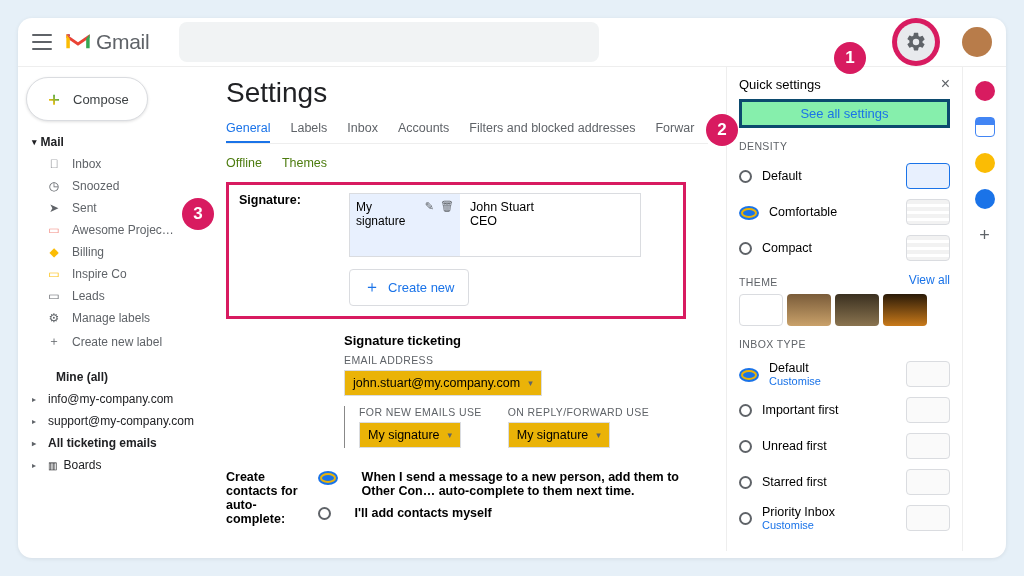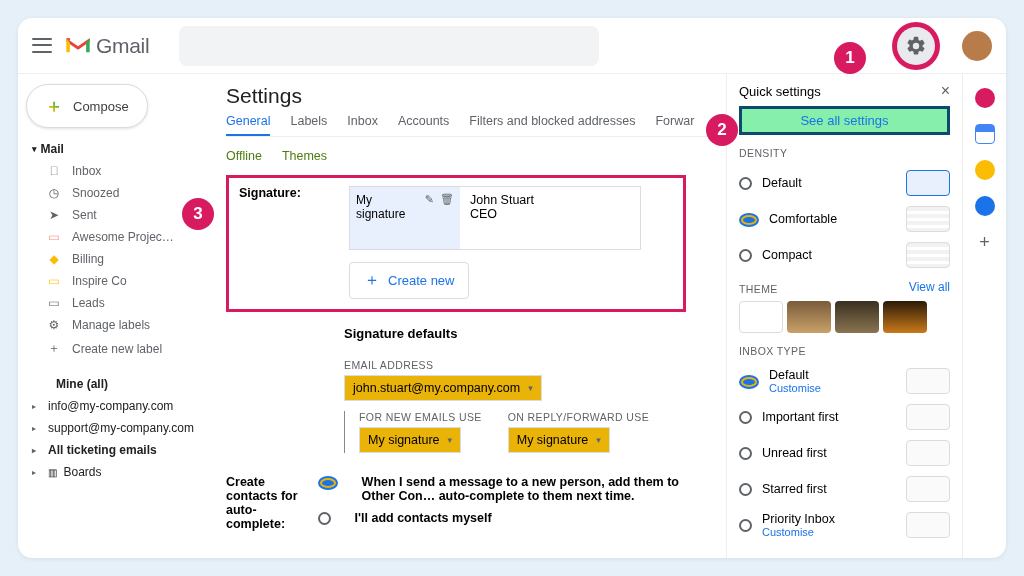--- a/index.html
+++ b/index.html
@@ -1,20 +1,20 @@
 <!DOCTYPE html>
 <html><head>
 <meta charset="utf-8">
 <style>
 * { box-sizing: border-box; margin: 0; padding: 0; font-family: Arial, sans-serif; }
 body { background: #e6f0f8; width: 1024px; height: 576px; overflow: hidden; padding: 18px; }
 .app { background: #fff; border-radius: 14px; width: 100%; height: 100%; position: relative; overflow: hidden; box-shadow: 0 1px 4px rgba(0,0,0,0.08); }
 
 
-.header { display: flex; align-items: center; height: 56px; padding: 0 14px; gap: 12px; border-bottom: 1px solid #eee; }
+.header { display: flex; align-items: center; height: 49px; padding: 0 14px; gap: 12px; border-bottom: 1px solid #eee; }
 .hamburger { width: 20px; height: 20px; display: flex; flex-direction: column; justify-content: space-around; cursor: pointer; }
 .hamburger div { height: 2px; background: #5f6368; border-radius: 1px; }
 .logo { display: flex; align-items: center; gap: 4px; }
 .logo-m svg { width: 28px; height: 22px; }
 .logo-text { font-size: 21px; color: #5f6368; letter-spacing: -0.3px; }
 .search { flex: 1; max-width: 420px; height: 40px; background: #f1f3f4; border-radius: 8px; margin-left: 18px; }
 .gear-wrap { margin-left: auto; position: relative; width: 48px; height: 48px; border-radius: 50%; background: #d81b60; display: flex; align-items: center; justify-content: center; }
 .gear-inner { width: 38px; height: 38px; border-radius: 50%; background: #e8eaed; display: flex; align-items: center; justify-content: center; }
 .gear-inner svg { width: 22px; height: 22px; fill: #5f6368; }
 .avatar { width: 30px; height: 30px; border-radius: 50%; background: #b87c4a; margin-left: 10px; }
@@ -35,38 +35,38 @@
 .side-head .chev { font-size: 9px; }
 .side-item { display: flex; align-items: center; gap: 10px; padding: 4px 6px 4px 20px; color: #5f6368; cursor: pointer; font-size: 12px; }
 .side-item .ico { width: 16px; text-align: center; font-size: 12px; }
 .side-mine { font-weight: bold; margin-top: 12px; padding: 4px 6px; font-size: 12px; margin-left: 24px; }
 .mine-item { display: flex; align-items: center; gap: 6px; padding: 4px 6px 4px 6px; font-size: 12px; color: #202124; cursor: pointer; }
 .mine-item .chev { font-size: 8px; color:#5f6368; width:10px; }
 .mine-item.bold { font-weight: bold; }
 
 
 .main { flex: 1; padding: 10px 18px; font-size: 13px; position: relative; overflow: hidden; }
-.settings-title { font-size: 21px; color: #202124; }
+.settings-title { font-size: 28px; color: #202124; margin-bottom: 6px; }
 .tabs { display: flex; gap: 20px; font-size: 12.5px; color: #5f6368; border-bottom: 1px solid #eee; }
 .tab { padding: 6px 0; cursor: pointer; white-space: nowrap; }
 .tab.active { color: #1a73e8; border-bottom: 2px solid #1a73e8; font-weight: 500; }
 .tabs2 { display: flex; gap: 20px; font-size: 12.5px; color: #4d7c0f; padding: 6px 0 10px 0; }
 
 .sig-box { border: 3px solid #d81b60; padding: 8px 10px 10px 10px; margin-top: -4px; width: 460px; }
 .sig-row { display: flex; gap: 10px; }
 .sig-label { font-weight: bold; font-size: 12.5px; width: 100px; }
 .sig-panels { display: flex; border: 1px solid #dadce0; }
 .sig-left { width: 110px; background: #e8f0fe; padding: 6px 6px; font-size: 12px; display: flex; align-items: flex-start; gap: 4px; }
 .sig-left .ico { font-size: 11px; color: #5f6368; margin-left: 2px; }
 .sig-right { width: 180px; padding: 6px 10px; font-size: 12.5px; height: 62px; }
 .create-btn { margin-top: 12px; margin-left: 110px; display: inline-flex; align-items: center; gap: 8px; border: 1px solid #dadce0; color: #1a73e8; background: #fff; padding: 7px 14px; font-size: 13px; border-radius: 4px; cursor: pointer; font-weight: 500; }
 
 .defaults { margin-left: 118px; margin-top: 14px; }
 .defaults h4 { font-size: 13px; font-weight: bold; margin-bottom: 6px; }
-.def-label { font-size: 10.5px; color: #5f6368; letter-spacing: 0.4px; margin-top: 18px; }
+.def-label { font-size: 10.5px; color: #5f6368; letter-spacing: 0.4px; margin-top: 6px; }
 .sel { border: 1px solid #dadce0; padding: 5px 8px; font-size: 12.5px; display: inline-flex; align-items: center; gap: 8px; margin-top: 4px; background:#eab308; cursor:pointer; }
 .sel .chev { font-size: 9px; color:#5f6368; }
 .def-cols { display: flex; gap: 26px; margin-top: 10px; border-left: 1px solid #888; padding-left: 14px; }
 .def-col .def-label { margin-top:0; }
 
 .contacts-row { display: flex; gap: 12px; margin-top: 22px; }
 .contacts-label { font-weight: bold; font-size: 12.5px; width: 130px; }
 .radio-row { display: flex; align-items: flex-start; gap: 24px; font-size: 12.5px; margin-bottom: 8px; }
 .radio { width: 13px; height: 13px; border: 2px solid #5f6368; border-radius: 50%; flex-shrink: 0; margin-top: 1px; position: relative; }
 .radio.sel { border-color: #1a73e8; }
@@ -237,21 +237,21 @@
             </div>
           </div>
         </div>
         <div class="create-btn">
           <span style="font-size:16px;">＋</span>
           <span>Create new</span>
         </div>
       </div>
 
       <div class="defaults">
-        <h4>Signature defaults</h4>
+        <h4>Signature ticketing</h4>
         <div class="def-label">EMAIL ADDRESS</div>
         <div class="sel">
             <span>john.stuart@my.company.com</span>
             <span class="chev">▾</span>
           </div>
         <div class="def-cols">
           <div class="def-col">
             <div class="def-label">FOR NEW EMAILS USE</div>
             <div class="sel">
                 <span>My signature</span>

